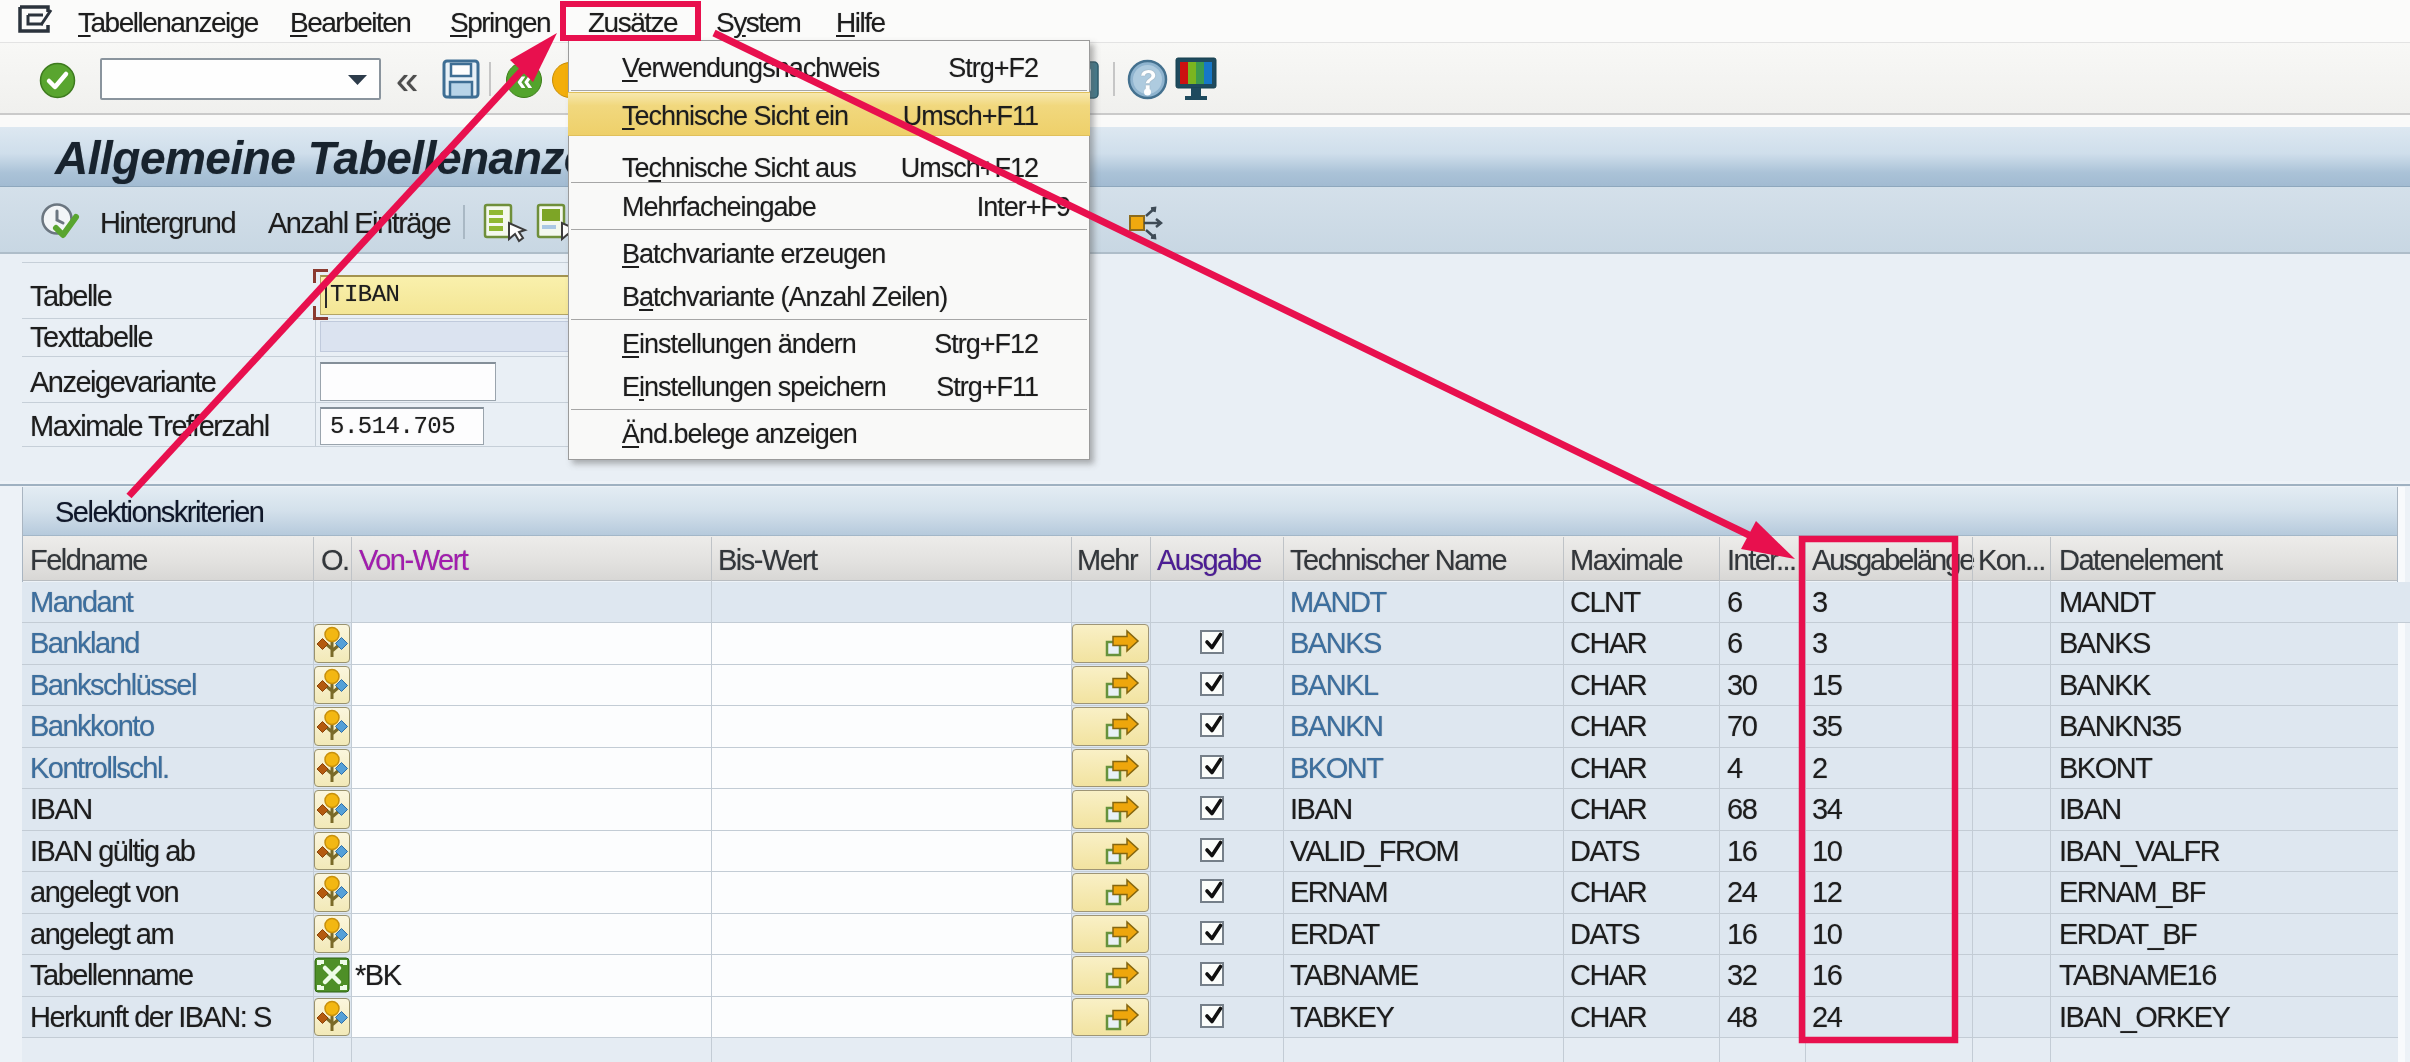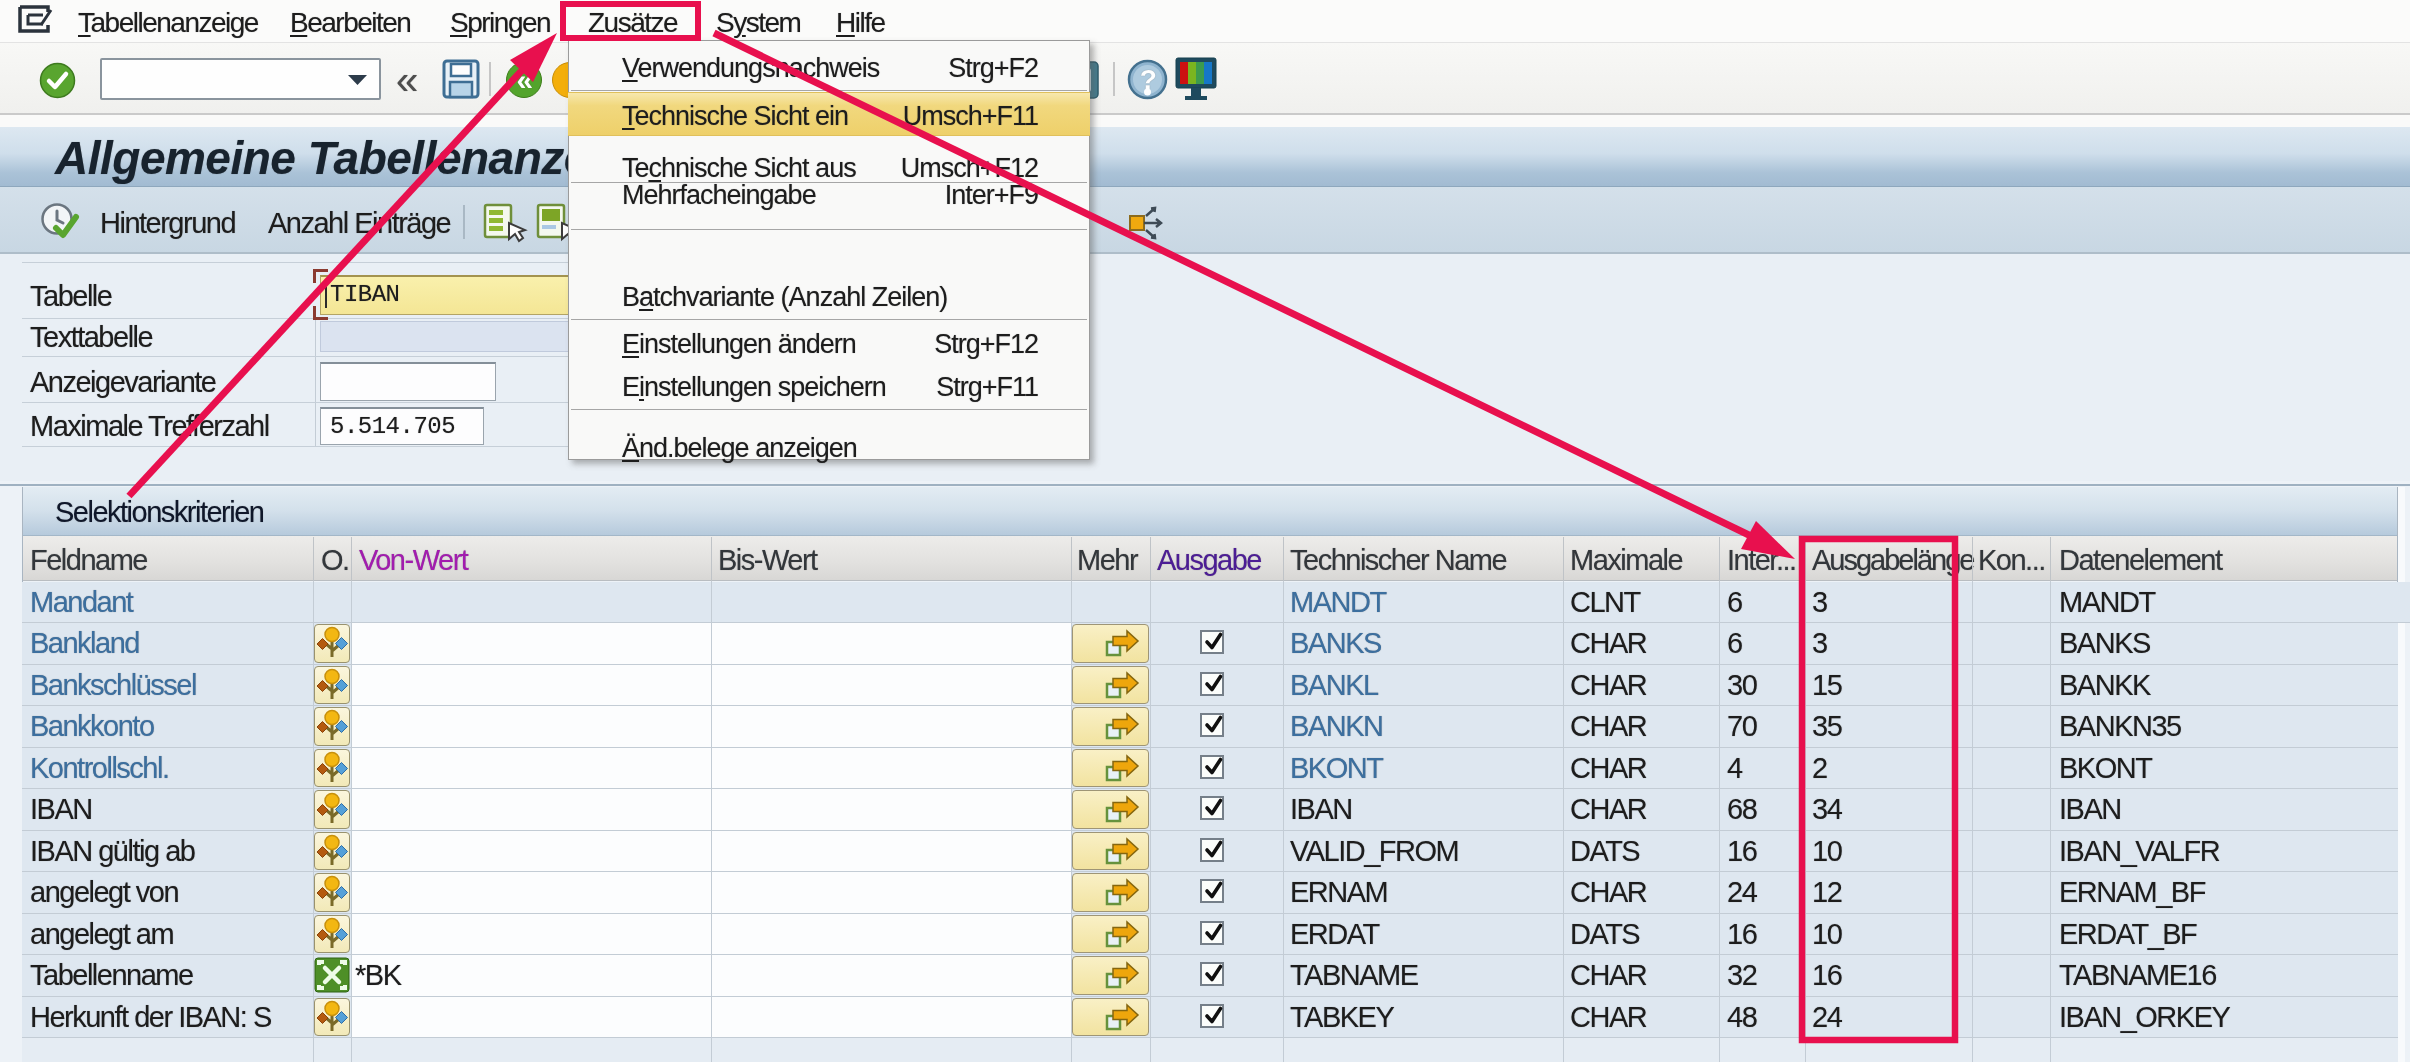--- a/index.html
+++ b/index.html
@@ -462,39 +462,42 @@
   <div class="msep" style="top:50px;"></div>
   <div class="mitem" style="top:52px;background:linear-gradient(180deg,#f7e8ae 0%,#f1d87e 30%,#eed06a 100%);border-top:1px solid #e0c05c;border-bottom:1px solid #e0c05c;box-sizing:border-box;">
         <div class="mtxt"><span class="u">T</span>echnische Sicht ein</div>
         <div class="msc">Umsch+F11</div>
       </div>
   <div class="mitem" style="top:96px;margin-top:9px;">
         <div class="mtxt">Te<span class="u">c</span>hnische Sicht aus</div>
         <div class="msc">Umsch+F12</div>
       </div>
   <div class="msep" style="top:142px;"></div>
-  <div class="mitem" style="top:132px;">
+  <div class="mitem" style="top:144px;padding-left:32px;">
         <div class="mtxt">Mehrfacheingabe</div>
         <div class="msc">Inter+F9</div>
       </div>
   <div class="msep" style="top:189px;"></div>
+  <div class="mitem" style="top:191px;">
+        <div class="mtxt"><span class="u">B</span>atchvariante erzeugen</div>
+      </div>
   <div class="mitem" style="top:234px;">
         <div class="mtxt">B<span class="u">a</span>tchvariante (Anzahl Zeilen)</div>
       </div>
   <div class="msep" style="top:279px;"></div>
   <div class="mitem" style="top:281px;">
         <div class="mtxt"><span class="u">E</span>instellungen ändern</div>
         <div class="msc">Strg+F12</div>
       </div>
   <div class="mitem" style="top:324px;">
         <div class="mtxt">E<span class="u">i</span>nstellungen speichern</div>
         <div class="msc">Strg+F11</div>
       </div>
   <div class="msep" style="top:369px;"></div>
-  <div class="mitem" style="top:385px;padding-left:36px;">
+  <div class="mitem" style="top:371px;padding-left:36px;">
         <div class="mtxt"><span class="u">Ä</span>nd.belege anzeigen</div>
       </div>
 </div>
 
 <svg class="a" style="left:0;top:0;" width="2410" height="1062" viewBox="0 0 2410 1062" pointer-events="none">
   <rect x="563" y="4" width="135" height="34" fill="none" stroke="#e8104e" stroke-width="6"></rect>
   <rect x="1802" y="539" width="153" height="501" fill="none" stroke="#e8104e" stroke-width="6.5"></rect>
   <line x1="129" y1="496" x2="526" y2="66" stroke="#e8104e" stroke-width="7"></line>
   <polygon points="557,33 533,82 510,60" fill="#e8104e"></polygon>
   <line x1="714" y1="33" x2="1753" y2="537" stroke="#e8104e" stroke-width="7"></line>

